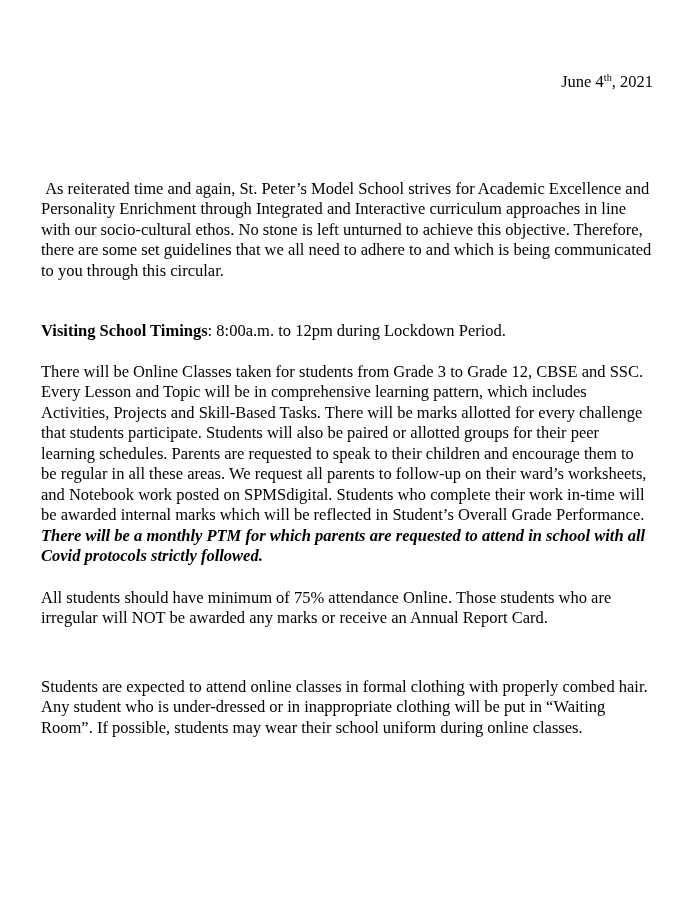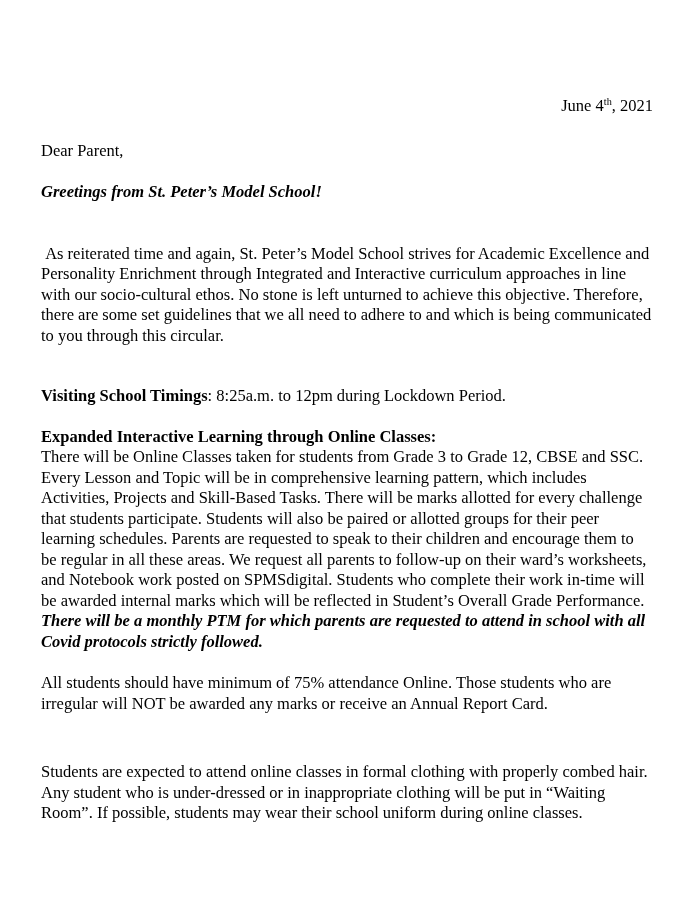--- a/index.html
+++ b/index.html
@@ -24,21 +24,21 @@
     position: absolute;
     left: 41px;
     top: 0;
     width: 612px;
   }
   .date-line {
     text-align: right;
     font-size: 16.5px;
     line-height: 20.5px;
     margin: 0;
-    padding-top: 96px;
+    padding-top: 72px;
   }
   p.para {
     font-size: 16.5px;
     line-height: 20.5px;
     margin: 0;
     text-align: left;
     white-space: pre-wrap;
   }
   .spacer-sm { height: 20px; }
   .spacer-md { height: 21px; }
@@ -55,43 +55,40 @@
 </head>
 <body>
 
 <div class="page">
   <div class="content">
 
     <p class="date-line"><span>June 4</span><sup>th</sup><span>, 2021</span></p>
 
     <div class="gap-dear"></div>
 
-    <p class="para">Dear Parent,</p>
 
     <div class="spacer-md"></div>
 
-    <p class="para bi">Greetings from St. Peter’s Model School!</p>
 
     <div class="spacer-md"></div>
 
 
     <div class="spacer-sm"></div>
 
     <p class="para"> As reiterated time and again, St. Peter’s Model School strives for Academic Excellence and Personality Enrichment through Integrated and Interactive curriculum approaches in line with our socio-cultural ethos. No stone is left unturned to achieve this objective. Therefore, there are some set guidelines that we all need to adhere to and which is being communicated to you through this circular.</p>
 
     <div class="spacer-sm"></div>
 
 
     <div class="spacer-sm"></div>
 
-    <p class="para"><span class="b">Visiting School Timings</span><span>: 8:25a.m. to 12pm during Lockdown Period.</span></p>
+    <p class="para"><span class="b">Visiting School Timings</span><span>: 8:00a.m. to 12pm during Lockdown Period.</span></p>
 
     <div class="spacer-sm"></div>
 
-    <p class="para b">Expanded Interactive Learning through Online Classes:</p>
 
     <p class="para"><span>There will be Online Classes taken for students from Grade 3 to Grade 12, CBSE and SSC. Every Lesson and Topic will be in comprehensive learning pattern, which includes Activities, Projects and Skill-Based Tasks. There will be marks allotted for every challenge that students participate. Students will also be paired or allotted groups for their peer learning schedules. Parents are requested to speak to their children and encourage them to be regular in all these areas. We request all parents to follow-up on their ward’s worksheets, and Notebook work posted on SPMSdigital. Students who complete their work in-time will be awarded internal marks which will be reflected in Student’s Overall Grade Performance. </span><span class="bi">There will be a monthly PTM for which parents are requested to attend in school with all Covid protocols strictly followed.</span></p>
 
     <div class="spacer-md"></div>
 
 
     <p class="para">All students should have minimum of 75% attendance Online. Those students who are irregular will NOT be awarded any marks or receive an Annual Report Card.</p>
 
     <div class="spacer-lg"></div>
 

